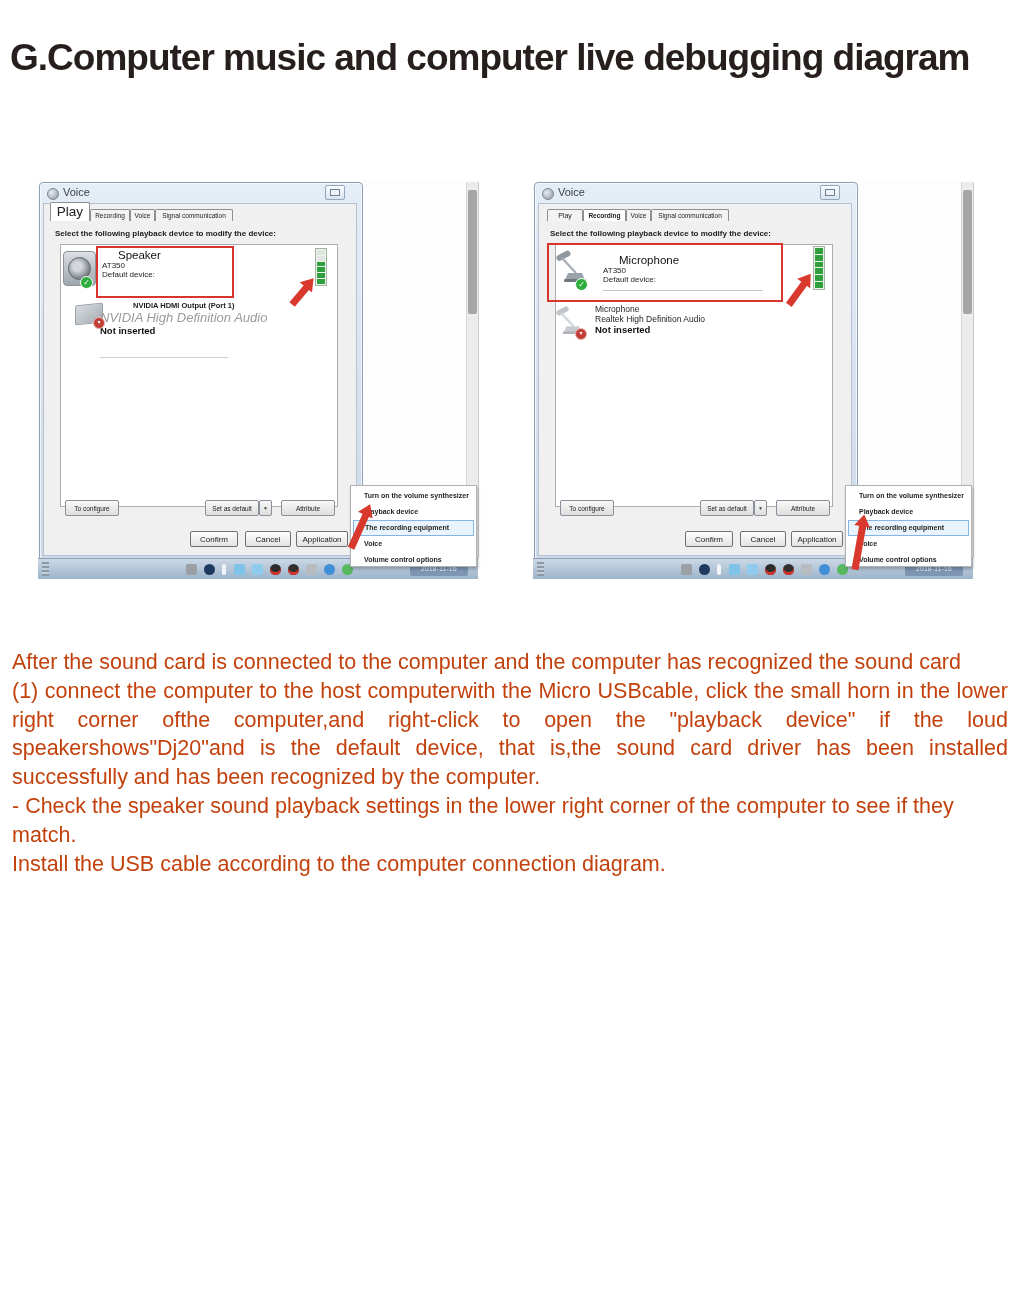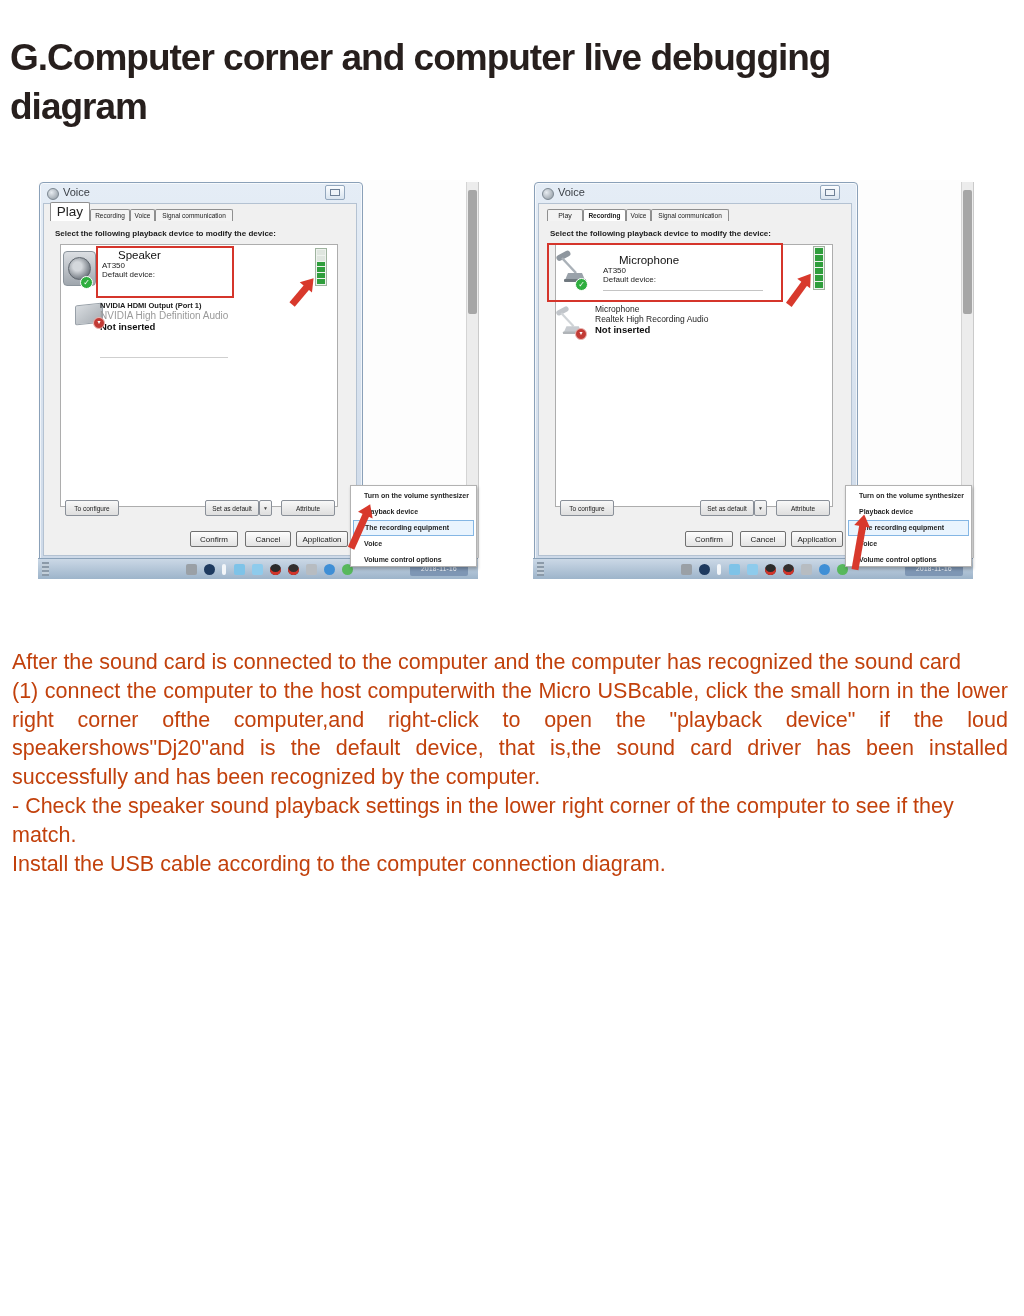--- a/index.html
+++ b/index.html
@@ -26,22 +26,22 @@
   .client{background:#f0f0f0;border:1px solid #b4c2d2;}
   .tab{background:#f3f3f3;border:1px solid #8f8f8f;border-bottom:none;color:#222;text-align:center;
     box-sizing:border-box;border-radius:2px 2px 0 0;}
   .tab.on{background:#fff;z-index:3;}
   .instr{font-size:8px;font-weight:600;color:#1c1c1c;white-space:nowrap;}
   .listbox{background:#fff;border:1px solid #adadad;}
   .redbox{border:2px solid #d5352b;z-index:4;}
   .devname{font-size:11.5px;color:#111;white-space:nowrap;margin-left:16px;}
   .devsub{font-size:8px;color:#222;white-space:nowrap;}
   .devstat{font-size:8px;color:#222;white-space:nowrap;}
-  .d2a{font-size:7.5px;font-weight:700;color:#1b1b1b;white-space:nowrap;}
-  .d2b{font-size:10px;color:#9a9a9a;white-space:nowrap;}
+  .d2a{font-size:7.5px;font-weight:700;color:#1b1b1b;white-space:nowrap;text-align:center;}
+  .d2b{font-size:13px;color:#9a9a9a;white-space:nowrap;font-style:italic;}
   .d2c{font-size:9.5px;font-weight:600;color:#111;white-space:nowrap;}
   .d2n{font-size:8.5px;color:#1e1e1e;white-space:nowrap;}
   .sep{background:#cfcfcf;height:1px;}
   
   .spk-ico{width:31px;height:33px;border-radius:4px;border:1px solid #8b949c;
     background:linear-gradient(#dcdfe3,#9fa6ad);}
   .spk-ico .cone{position:absolute;left:4px;top:5px;width:21px;height:21px;border-radius:50%;
     background:radial-gradient(circle at 40% 40%,#d4d8dc 25%,#6f767e 75%);border:1px solid #5f666e;}
   .mon-ico{width:26px;height:18px;border-radius:2px;border:1px solid #98a0a8;
     background:linear-gradient(145deg,#d8dce0,#a7adb3);transform:skewY(-6deg);}
@@ -79,21 +79,21 @@
   .tico.round{border-radius:50%;}
   .tdate{position:absolute;top:2px;height:15px;background:#7e96b4;color:#f2f6fa;font-size:6.5px;
     line-height:15px;text-align:center;border-radius:2px;letter-spacing:.3px;}
   .trayx{position:absolute;left:4px;top:3px;width:7px;height:14px;
     background:repeating-linear-gradient(#8b9aa9 0 2px,#c3cfda 2px 4px);}
   .micsvg{display:block;}
 </style>
 </head>
 <body>
 
-<h1 class="page-title">G.Computer corner and computer live debugging diagram</h1>
+<h1 class="page-title">G.Computer music and computer live debugging diagram</h1>
 
 <div class="fig" style="left:38px">
   <div class="dlg abs" style="left:1px;top:2px;width:322px;height:376px"></div>
   <div class="titlebar">
     <span class="win-ico"></span>
     <span class="ttl">Voice</span>
   </div>
   <span class="winbtn abs" style="left:287px;top:5px">
     <span class="winglyph"></span>
     </span>
@@ -236,21 +236,21 @@
     <svg class="micsvg" width="30" height="32" viewBox="0 0 34 36">
       <rect x="1" y="5" width="15" height="6" rx="3" transform="rotate(-28 8 8)" fill="#8f979f"></rect>
       <path d="M7 10 L21 25" stroke="#aab1b8" stroke-width="2.5"></path>
       <path d="M13 25 L27 25 L30 32 L10 32 Z" fill="#9aa2aa"></path>
       <rect x="9" y="31" width="22" height="3" rx="1" fill="#70787f"></rect>
     </svg>
   </div>
   <span class="badge-r abs" style="left:42px;top:148px"></span>
   <div class="abs" style="left:62px;top:124px">
     <div class="d2n">Microphone</div>
-    <div class="d2n">Realtek High Recording Audio</div>
+    <div class="d2n">Realtek High Definition Audio</div>
     <div class="d2c">Not inserted</div>
   </div>
 
   <div class="btn abs" style="left:27px;top:320px;width:54px;height:16px">To configure</div>
   <div class="btn abs" style="left:167px;top:320px;width:54px;height:16px">Set as default</div>
   <div class="btn abs" style="left:221px;top:320px;width:13px;height:16px">
       <span class="dd">▼</span>
     </div>
   <div class="btn abs" style="left:243px;top:320px;width:54px;height:16px">Attribute</div>
 

